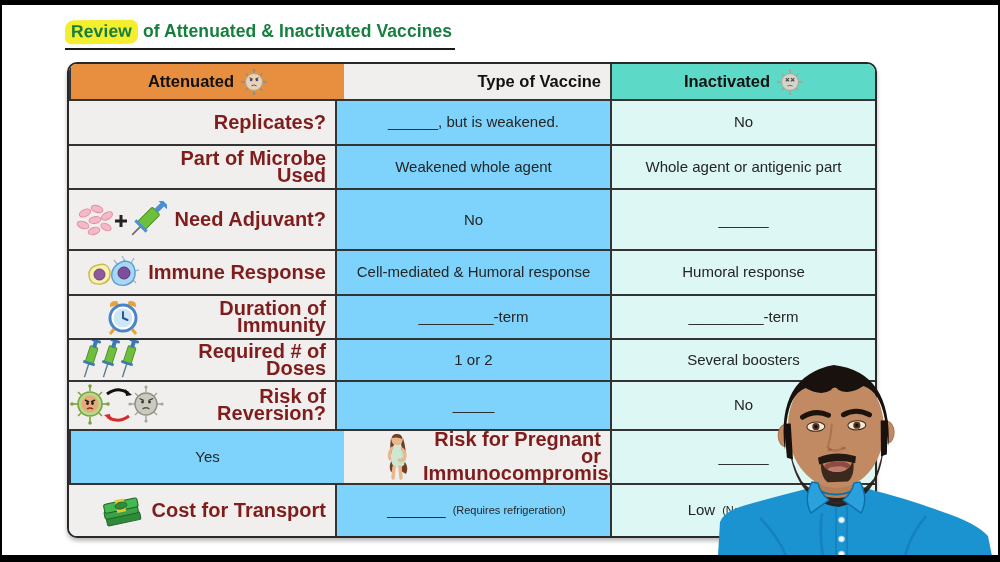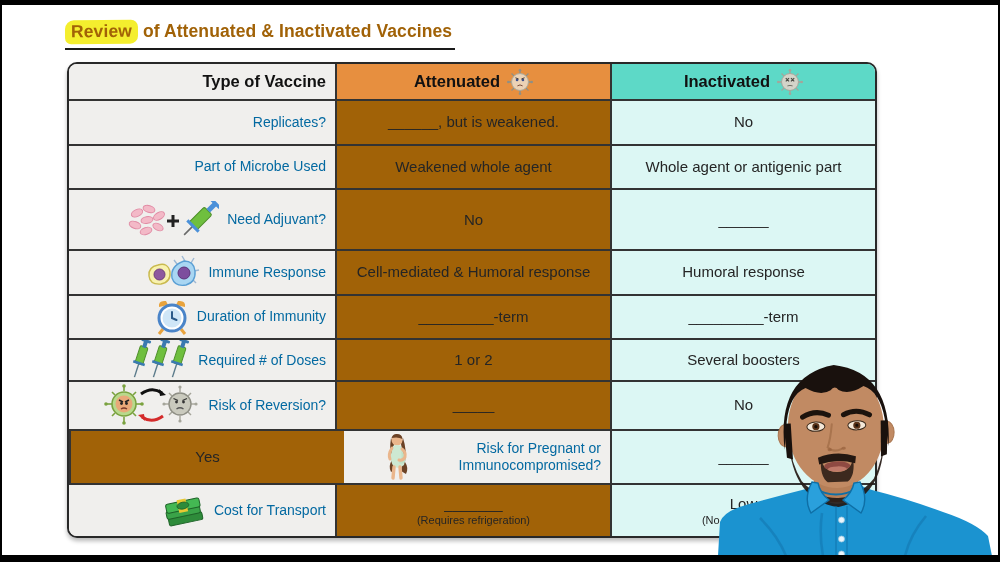--- a/index.html
+++ b/index.html
@@ -4,62 +4,59 @@
 <style>
   * { margin:0; padding:0; box-sizing:border-box; }
   html,body { width:1000px; height:562px; }
   body { font-family:"Liberation Sans", sans-serif; background:#000; position:relative; overflow:hidden; }
   .slide { position:absolute; left:2px; top:5px; width:996px; height:550px; background:#ffffff; }
   .frame-bar { position:absolute; left:0; width:1000px; background:#000; z-index:20; }
   .frame-top { top:0; height:5px; }
   .frame-bottom { bottom:0; height:7px; }
 
   
-  .title { position:absolute; left:63px; top:13px; font-size:17.5px; font-weight:bold; color:#a16207;
+  .title { position:absolute; left:63px; top:13px; font-size:17.5px; font-weight:bold; color:#15803d;
            border-bottom:2px solid #1a1a1a; padding:2px 3px 4px 0; letter-spacing:0.1px; z-index:2; }
   .hl { background:#f4ee2e; padding:1px 6px 2px 6px; border-radius:9px 7px 8px 6px; display:inline-block; transform:rotate(-0.5deg); }
 
   
   .vtable { position:absolute; left:65px; top:57px; width:810px; height:476px;
             border:2px solid #282828; border-radius:10px; overflow:hidden;
             display:flex; flex-direction:column; background:#fff;
             box-shadow:0 3px 4px rgba(0,0,0,0.28); z-index:3; }
   .row { display:flex; width:100%; border-top:2px solid #333; }
   .row:first-child { border-top:none; }
   .cell { display:flex; align-items:center; justify-content:center; }
   .c1 { width:266px; background:#f0efed; justify-content:flex-end; padding-right:9px; gap:8px; }
-  .c2 { width:275px; border-left:2px solid #333; background:#a16207; }
+  .c2 { width:275px; border-left:2px solid #333; background:#7dd3fc; }
   .c3 { flex:1; border-left:2px solid #333; background:#dcf7f4; }
   .hdr .c1 { background:#f0efed; }
   .hdr .c2 { background:#e78f3f; }
   .hdr .c3 { background:#5dd9c7; }
   .hdr-label { font-size:16.5px; font-weight:bold; color:#111; }
   .hdr .cell { gap:7px; }
-  .lbl { font-size:14px; font-weight:normal; color:#0369a1; text-align:right; line-height:17px; max-width:178px; }
+  .lbl { font-size:20px; font-weight:bold; color:#7f1d1d; text-align:right; line-height:17px; max-width:178px; }
   .val { font-size:15px; color:#252525; text-align:center; line-height:18px; padding:0 6px; }
-  .two-line { flex-direction:column; gap:1px; }
+  .two-line { flex-direction:row; gap:1px; }
   .note { font-size:11px; color:#252525; }
   .icon { flex:0 0 auto; }
 
   
   .presenter { position:absolute; left:700px; top:350px; width:300px; height:205px; z-index:10; }
 </style>
 </head>
 <body>
 
 <div class="slide">
 
   <div class="title"><span class="hl">Review</span><span> of Attenuated &amp; Inactivated Vaccines</span></div>
 
   <div class="vtable">
 
     <div class="row hdr" style="height:37px">
-      <div class="cell c1">
-        <span class="hdr-label">Type of Vaccine</span>
-      </div>
       <div class="cell c2">
         <span class="hdr-label">Attenuated</span>
         <svg class="icon" width="26" height="26" viewBox="0 0 40 40">
           <g stroke="#8f8f85" stroke-width="2">
               <line x1="20" y1="2" x2="20" y2="8"></line>
               <line x1="20" y1="32" x2="20" y2="38"></line>
               <line x1="2" y1="20" x2="8" y2="20"></line>
               <line x1="32" y1="20" x2="38" y2="20"></line>
               <line x1="7" y1="7" x2="11" y2="11"></line>
               <line x1="29" y1="29" x2="33" y2="33"></line>
@@ -70,20 +67,23 @@
             <circle cx="20" cy="38" r="2" fill="#8f8f85"></circle>
             <circle cx="2" cy="20" r="2" fill="#8f8f85"></circle>
             <circle cx="38" cy="20" r="2" fill="#8f8f85"></circle>
           <circle cx="20" cy="20" r="13" fill="#ecd2b5" stroke="#a8a89c" stroke-width="1.5"></circle>
           <circle cx="15.5" cy="17" r="2" fill="#3a4e8f"></circle>
             <circle cx="24.5" cy="17" r="2" fill="#3a4e8f"></circle>
           <path d="M13,13.5 L18,15.5 M27,13.5 L22,15.5" stroke="#3a3a3a" stroke-width="1.5" fill="none"></path>
           <path d="M16,26 Q20,23 24,26" stroke="#7a4a3a" stroke-width="1.5" fill="none"></path>
         </svg>
       </div>
+      <div class="cell c1">
+        <span class="hdr-label">Type of Vaccine</span>
+      </div>
       <div class="cell c3">
         <span class="hdr-label">Inactivated</span>
         <svg class="icon" width="26" height="26" viewBox="0 0 40 40">
           <g stroke="#a5a59a" stroke-width="2">
               <line x1="20" y1="2" x2="20" y2="8"></line>
               <line x1="20" y1="32" x2="20" y2="38"></line>
               <line x1="2" y1="20" x2="8" y2="20"></line>
               <line x1="32" y1="20" x2="38" y2="20"></line>
               <line x1="7" y1="7" x2="11" y2="11"></line>
               <line x1="29" y1="29" x2="33" y2="33"></line>

